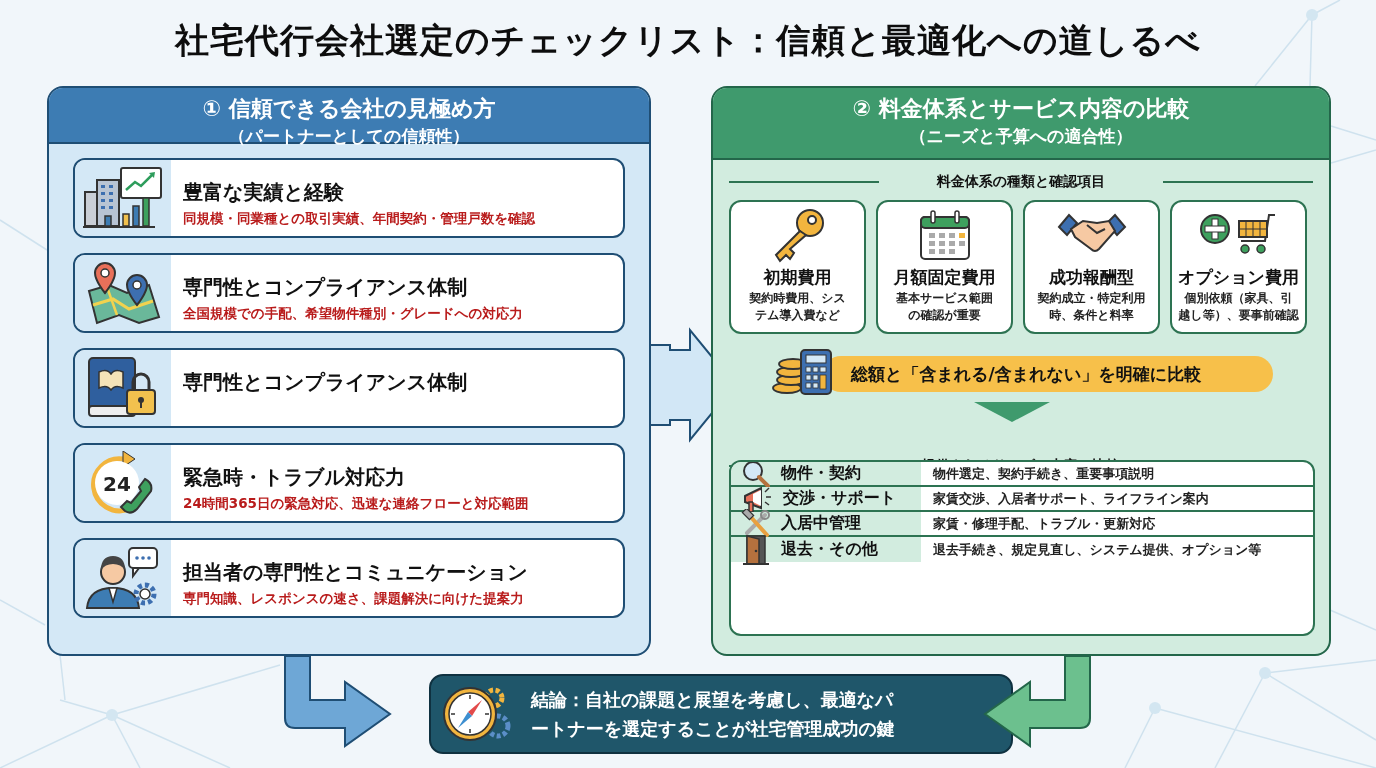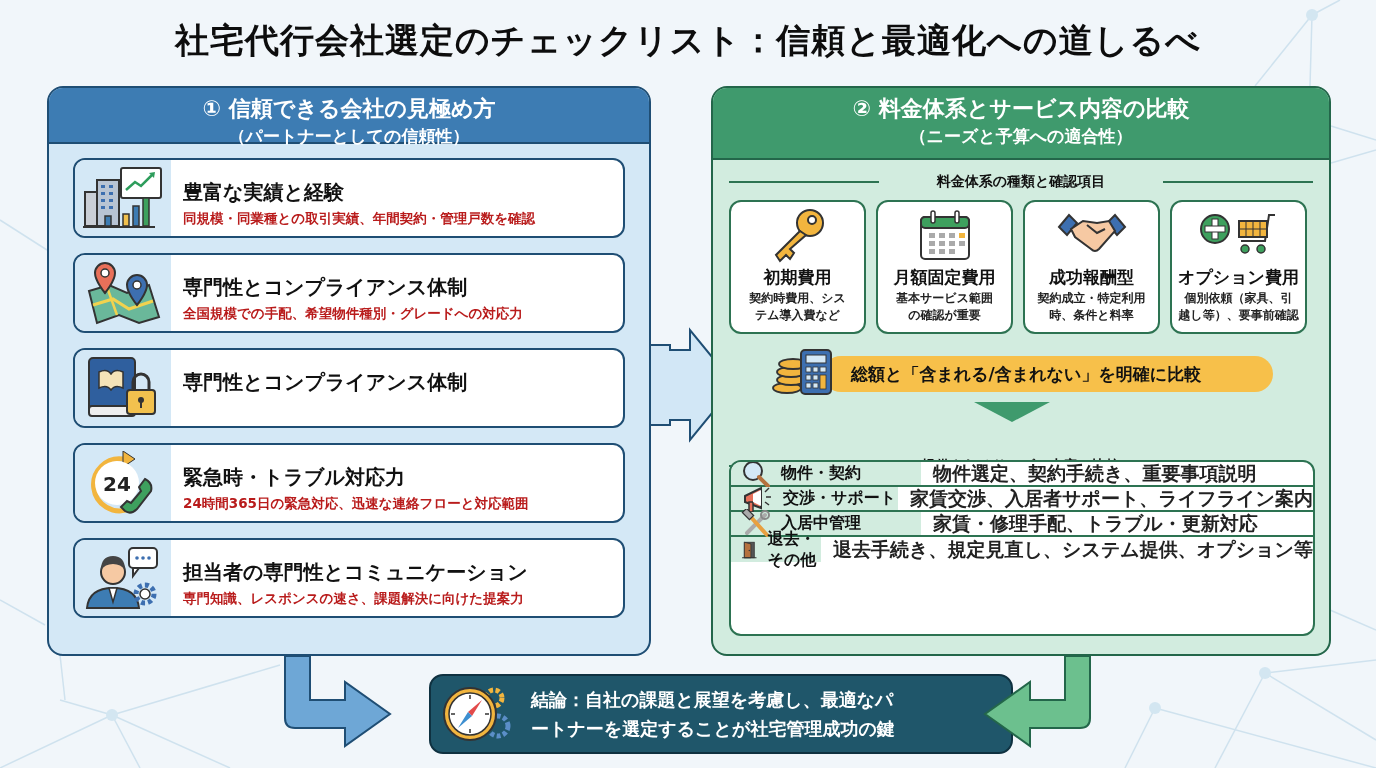--- a/index.html
+++ b/index.html
@@ -79,21 +79,21 @@
   .svc {
     position: absolute; left: 16px; top: 372px; width: 586px; height: 176px;
     border: 2px solid #2d7352; border-radius: 12px; overflow: hidden; background: #fff;
   }
   .svc-row { display: flex; height: 25px; border-bottom: 2px solid #2d7352; }
   .svc-row:last-child { border-bottom: none; }
   .svc-row .k {
     width: 190px; background: #d2ecdf; display: flex; align-items: center; padding-left: 10px;
     font-size: 16px; font-weight: bold; gap: 10px;
   }
-  .svc-row .v { flex: 1; display: flex; align-items: center; padding-left: 12px; font-size: 19px; font-weight: bold; color: #222; white-space: nowrap; }
+  .svc-row .v { flex: 1; display: flex; align-items: center; padding-left: 12px; font-size: 13px; font-weight: bold; color: #222; white-space: nowrap; }
 
   
   .conclusion {
     position: absolute; left: 396px; top: 674px; width: 584px; height: 80px;
     background: #1f566a; border: 2px solid #0f3140; border-radius: 14px; z-index: 3;
     display: flex; align-items: center; margin-left: 33px;
   }
   .conclusion .cicon { width: 100px; display: flex; justify-content: center; }
   .conclusion .ctext { color: #fff; font-size: 18px; font-weight: bold; line-height: 29px; }
 

